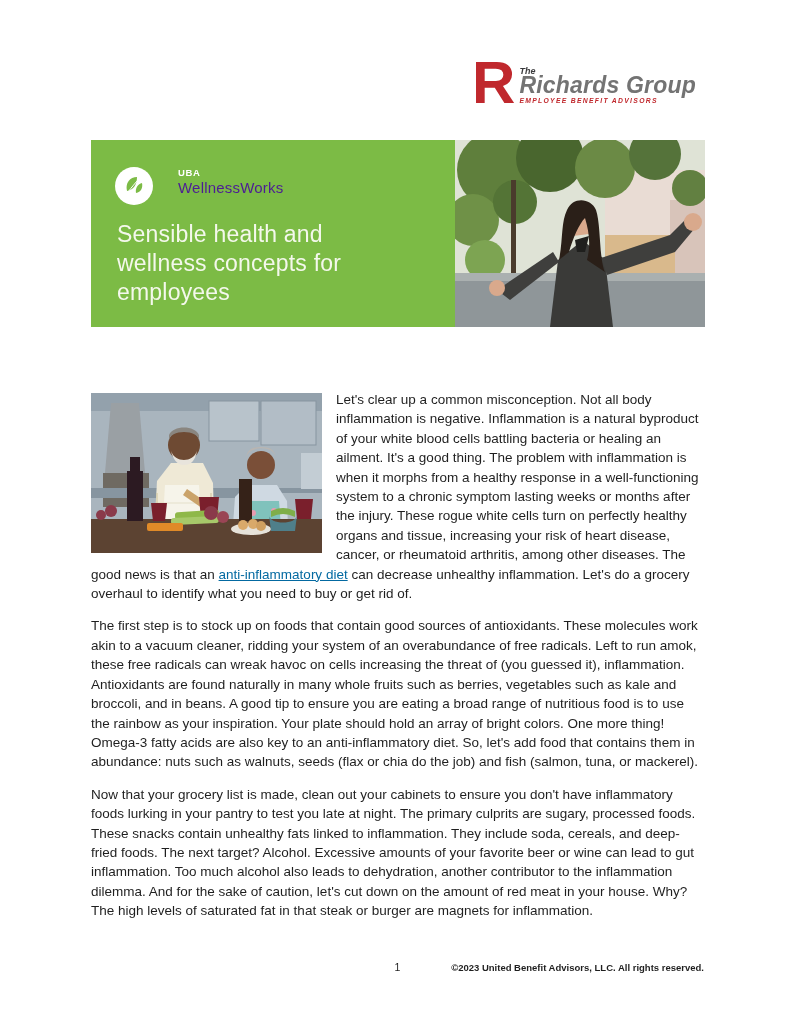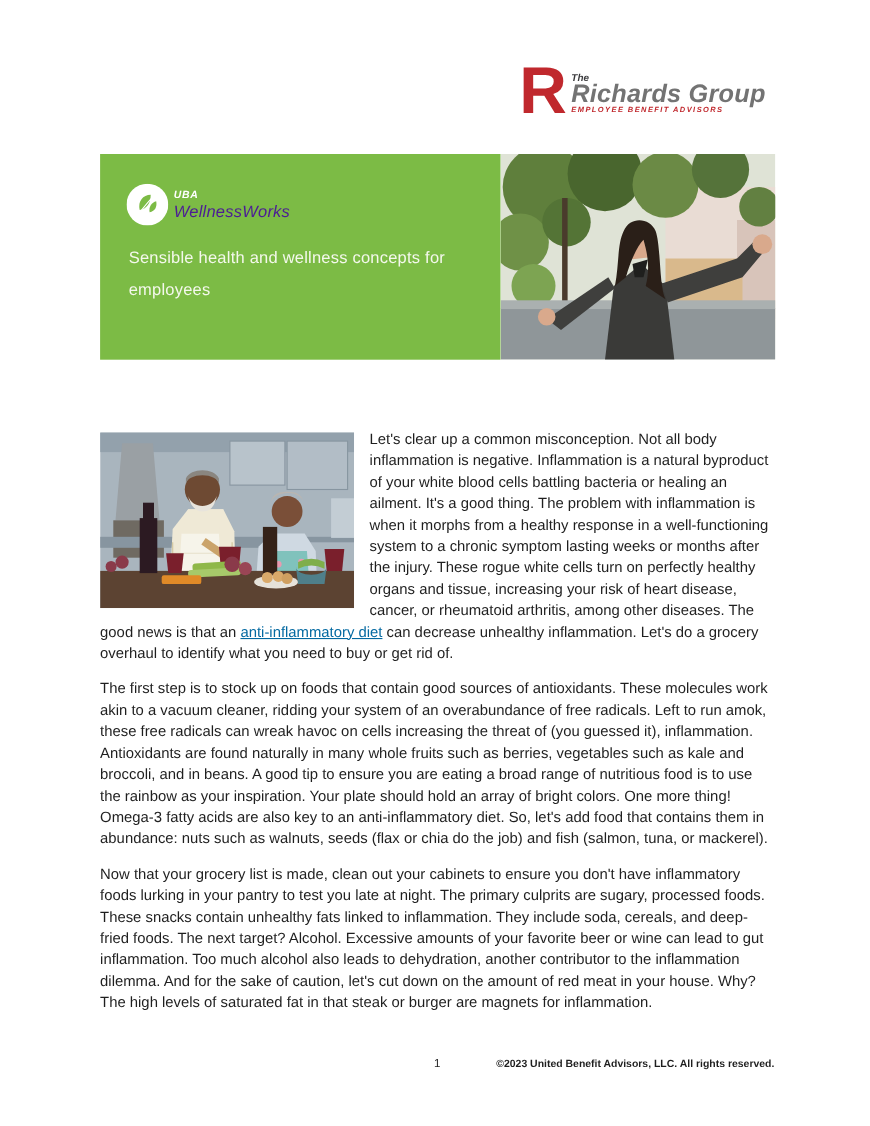--- a/index.html
+++ b/index.html
@@ -37,31 +37,31 @@
     width:614px; height:187px;
     display:flex;
   }
   .banner-green {
     width:364px; height:100%;
     background:#7cbb45;
     position:relative;
   }
   .brand-row {
     position:absolute; left:24px; top:27px;
-    display:flex; align-items:center; gap:5px;font-style:italic;
+    display:flex; align-items:flex-start; gap:25px;
   }
   .leaf-circle { width:38px; height:38px; }
   .brand-text { display:flex; flex-direction:column; }
   .brand-acronym { color:#ffffff; font-weight:bold; font-size:9.5px; letter-spacing:0.6px; }
   .brand-name    { color:#4c1d95; font-size:15px; letter-spacing:0.2px; margin-top:1px; }
   .banner-headline {
     position:absolute; left:26px; top:80px;
     width:300px;
     color:#f4f8ec;
-    font-size:15px; line-height:29px;
+    font-size:23px; line-height:29px;
     font-weight:normal;
     letter-spacing:0.2px;
   }
   .banner-photo { width:250px; height:100%; overflow:hidden; }
   .banner-photo svg { display:block; }
 
   
   .article-title {
     position:absolute; left:91px; top:350px; width:613px;
     text-align:center;

